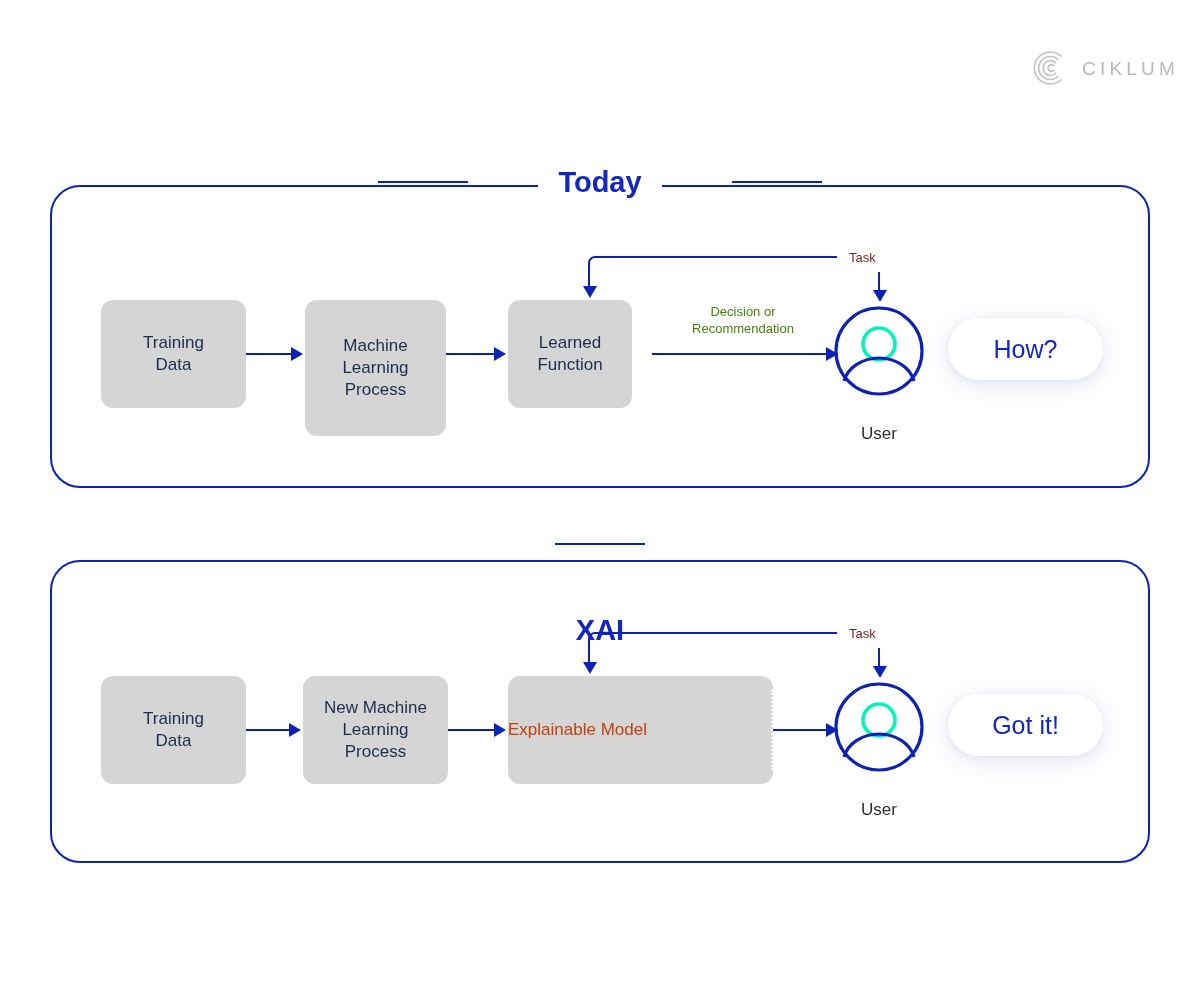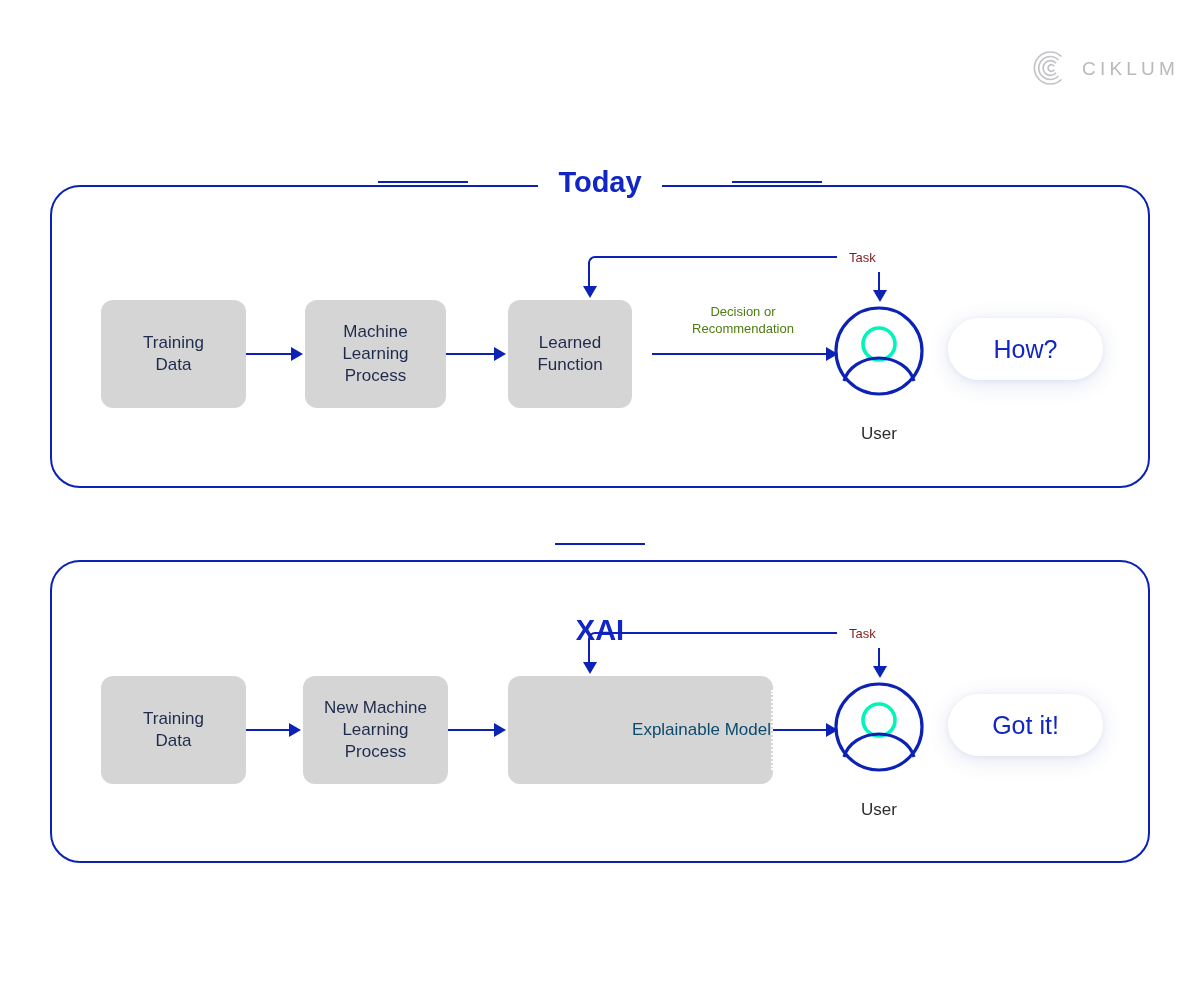--- a/index.html
+++ b/index.html
@@ -57,22 +57,22 @@
     box-sizing:border-box;
   }
   .pbox span{display:block;}
 
   
   .dualbox{
     position:absolute;background:#d5d5d5;border-radius:12px;
     display:flex;align-items:stretch;box-sizing:border-box;
   }
   .dual-half{
-    flex:1 1 50%;display:flex;align-items:center;justify-content:flex-end;
-    color:#0c4a6e;font-size:17px;line-height:22px;text-align:center;
+    flex:1 1 50%;display:flex;align-items:center;justify-content:flex-start;
+    color:#c2410c;font-size:17px;line-height:22px;text-align:center;
   }
   .dual-div{
     width:0;border-left:2px dotted #ffffff;
     margin:14px 0;flex:0 0 auto;
   }
 
   
   .hline{position:absolute;height:2px;background:#0b22b5;}
   .vline{position:absolute;width:2px;background:#0b22b5;}
   .arrow-r{
@@ -139,21 +139,21 @@
     <div class="title-dash"></div>
   </div>
 
   <div class="pbox" style="left:101px;top:300px;width:145px;height:108px;">
     <div>
       <span>Training</span>
       <span>Data</span>
     </div>
   </div>
 
-  <div class="pbox" style="left:305px;top:300px;width:141px;height:108px;">
+  <div class="pbox" style="left:305px;top:300px;width:141px;height:136px;">
     <div>
       <span>Machine</span>
       <span>Learning</span>
       <span>Process</span>
     </div>
   </div>
 
   <div class="pbox" style="left:508px;top:300px;width:124px;height:108px;">
     <div>
       <span>Learned</span>

